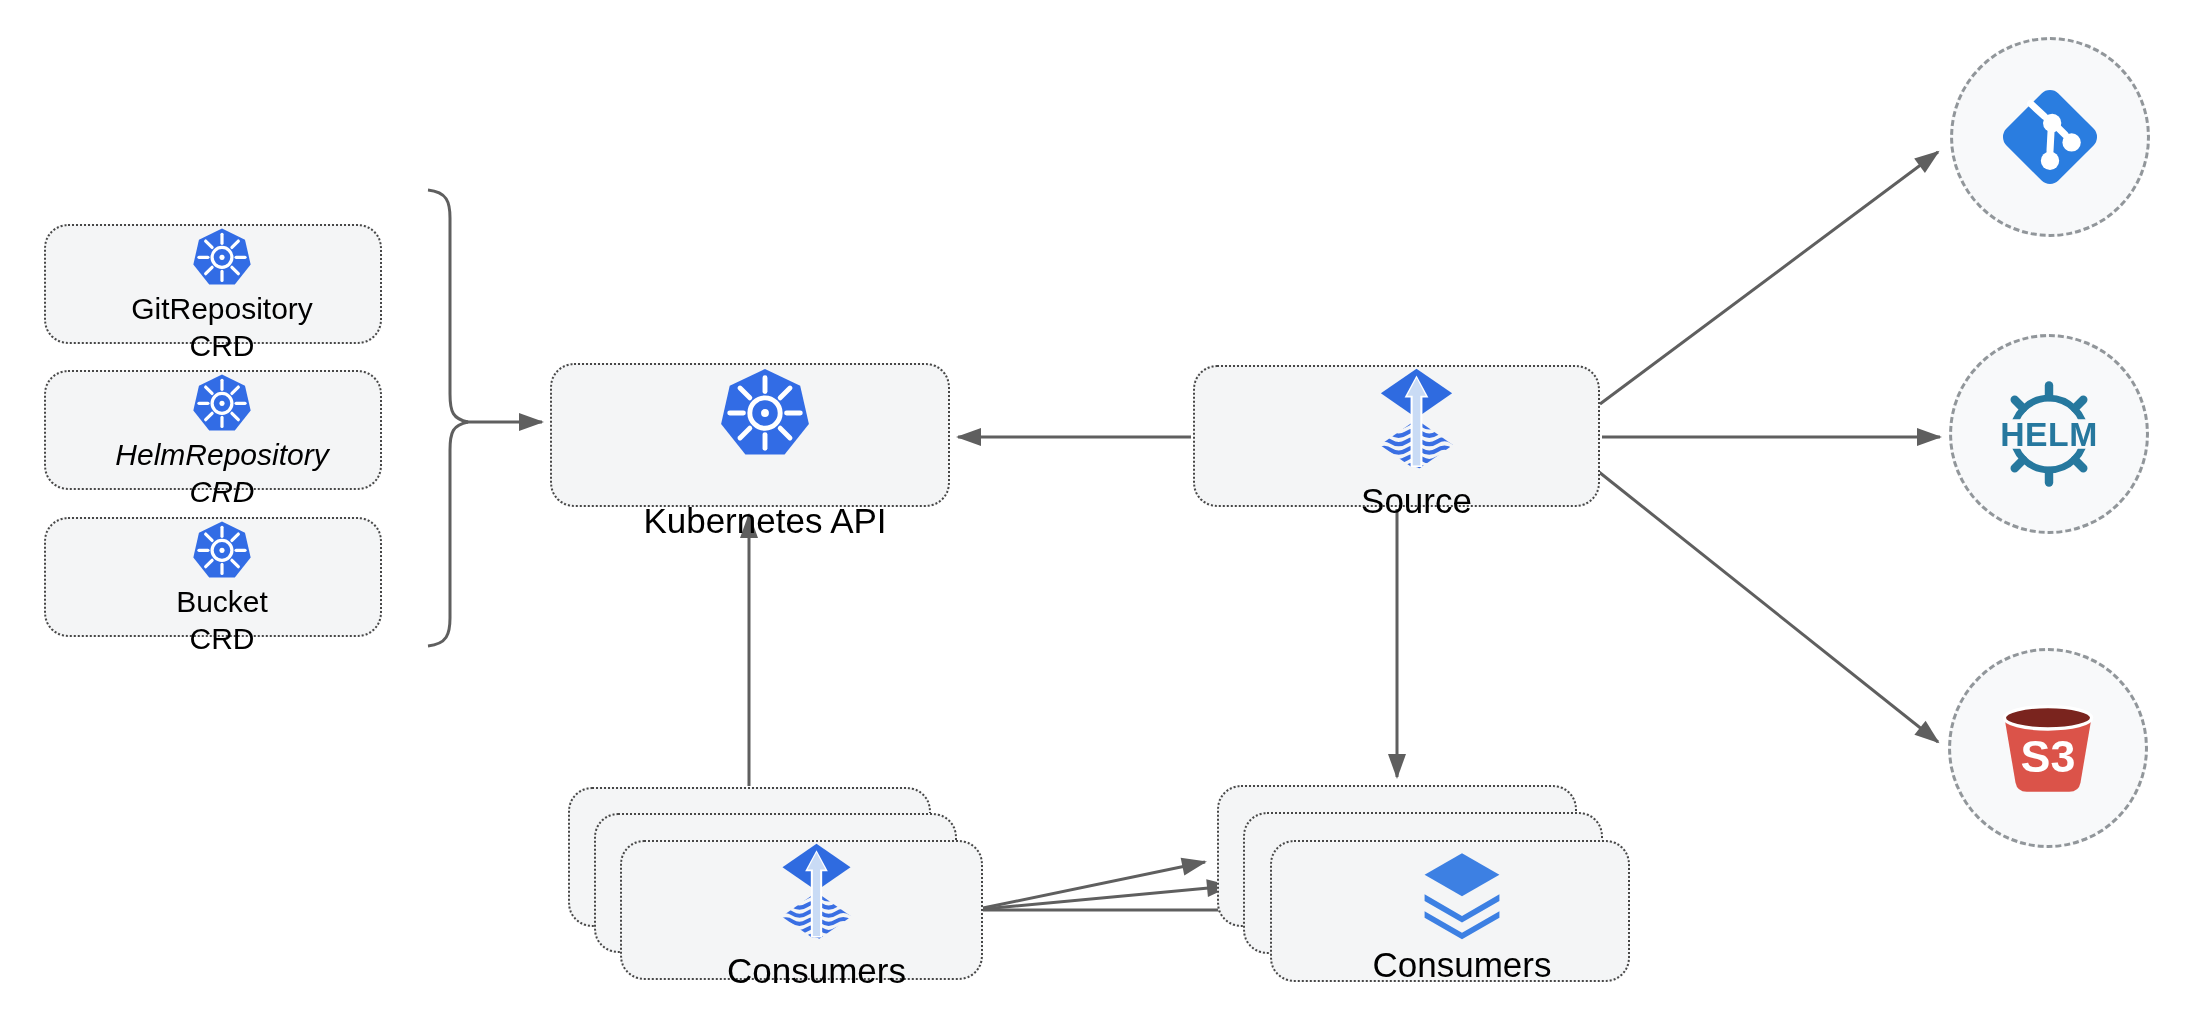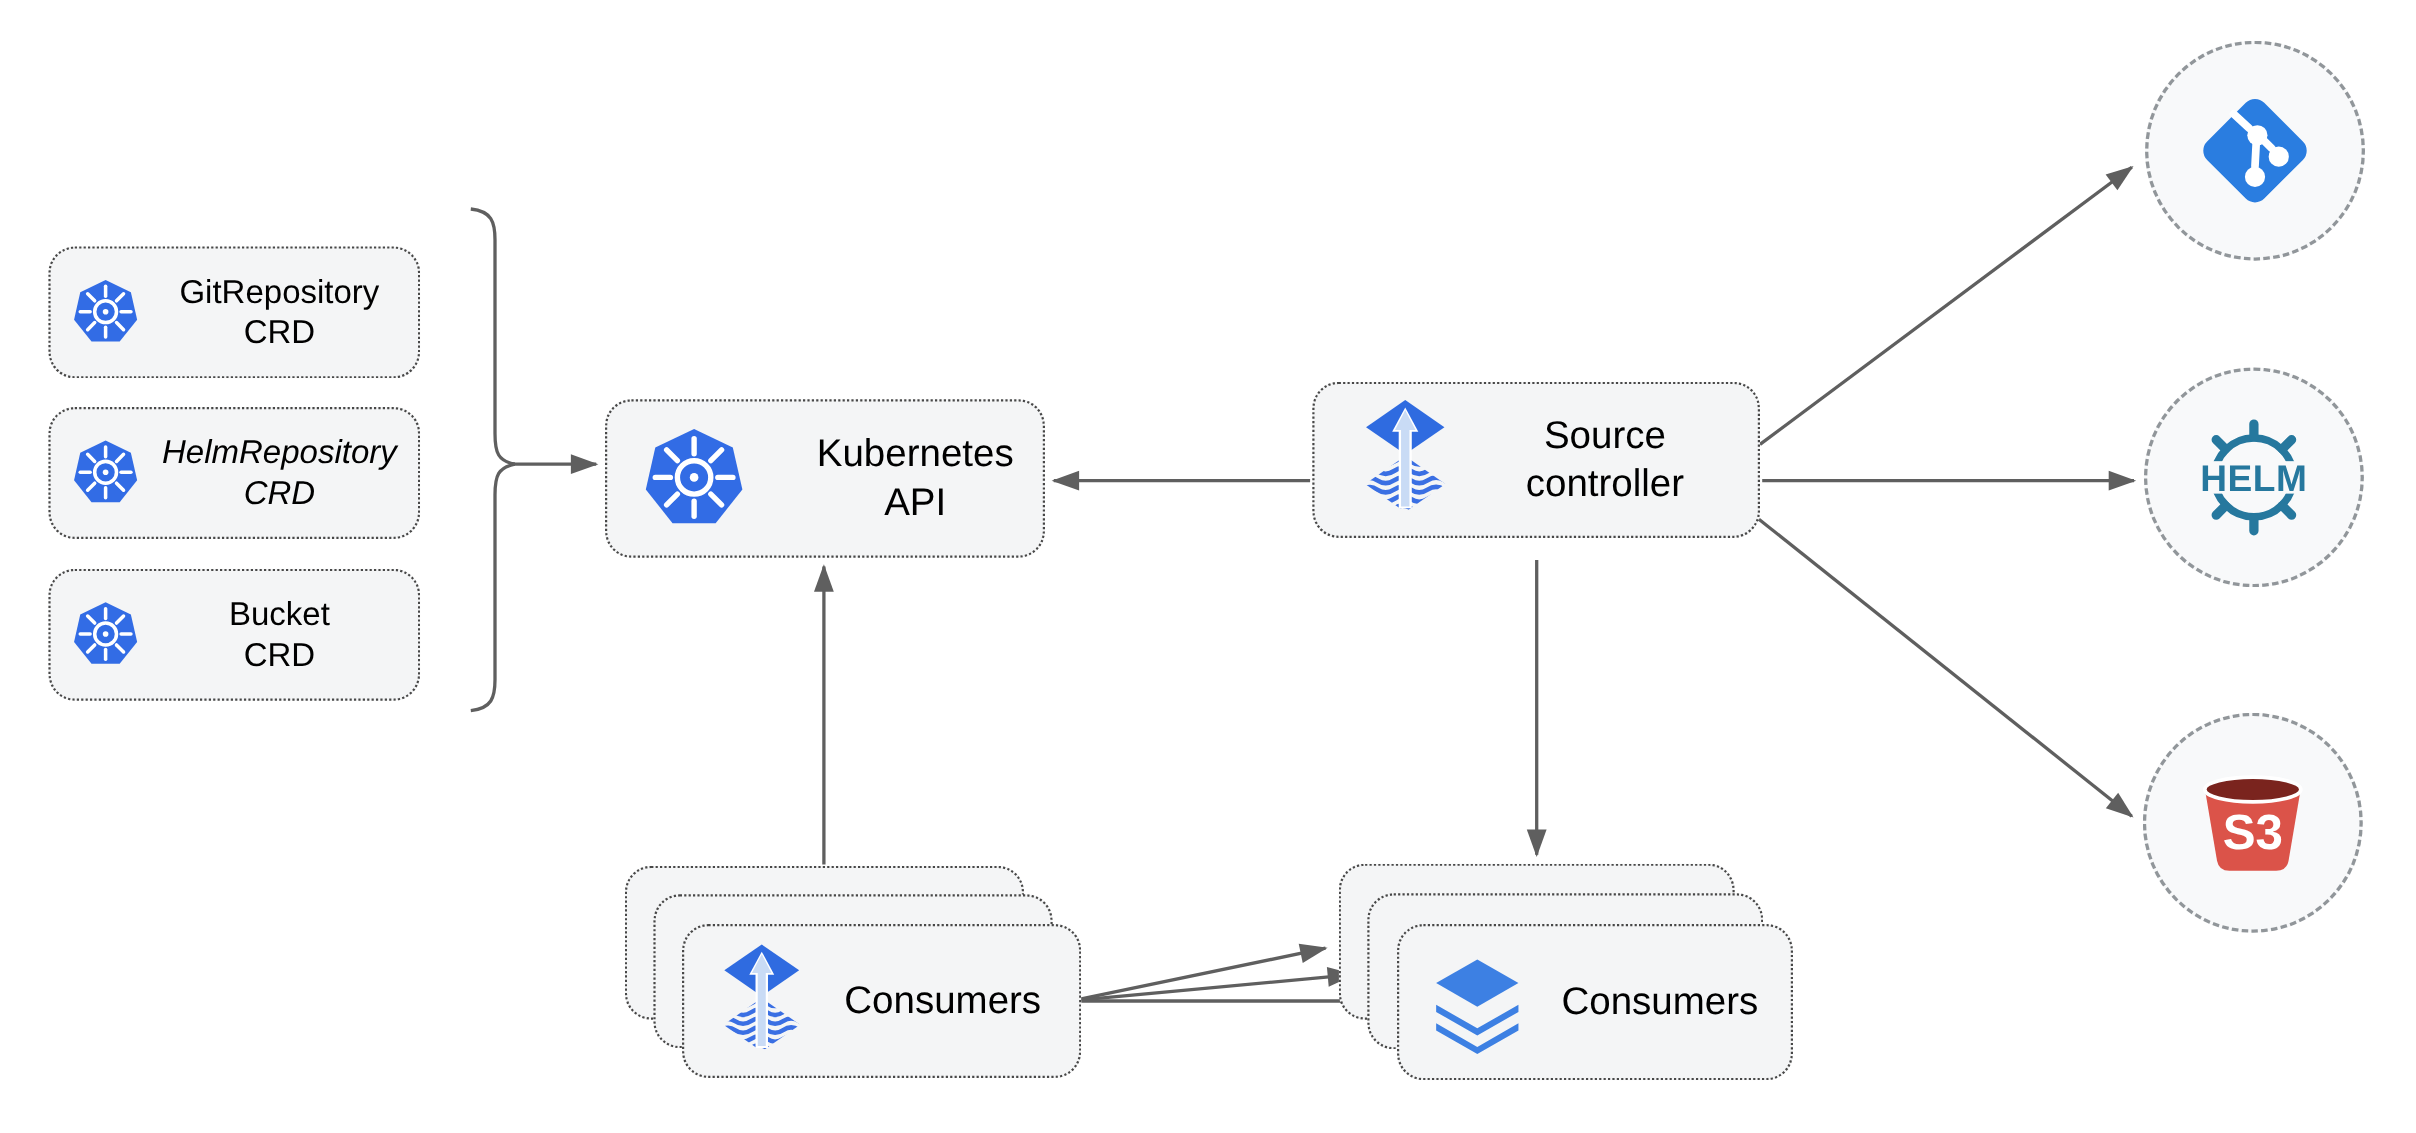--- a/index.html
+++ b/index.html
@@ -15,21 +15,21 @@
     --line-gray:#5f5f5f;
     --node-fill:#f4f5f6;
     --circle-fill:#f8f9fa;
     --border-dot:#474747;
   }
   html,body{margin:0;padding:0;background:#ffffff;}
   .canvas{position:relative;width:2196px;height:1030px;background:#ffffff;
           font-family:"Liberation Sans",sans-serif;overflow:hidden;}
   .node{position:absolute;background:var(--node-fill);
         border:2.5px dotted var(--border-dot);border-radius:24px;
-        box-sizing:border-box;display:flex;align-items:center;}
+        box-sizing:border-box;display:flex;align-items:center;flex-direction:column;}
   .node .label{flex:1;text-align:center;color:#000;font-size:30px;line-height:1.24;}
   .node.big .label{font-size:35px;line-height:1.26;}
   .ghost{position:absolute;background:var(--node-fill);
          border:2.5px dotted var(--border-dot);border-radius:24px;box-sizing:border-box;}
   .circle{position:absolute;width:200px;height:200px;border-radius:50%;
           background:var(--circle-fill);border:3px dashed #91969a;
           box-sizing:border-box;display:flex;align-items:center;justify-content:center;}
   .icon{flex:0 0 auto;display:block;}
   svg.overlay{position:absolute;left:0;top:0;pointer-events:none;}
   .defs{position:absolute;width:0;height:0;overflow:hidden;}
@@ -172,27 +172,26 @@
     </div>
   </div>
 
   <div class="node big" style="left:550px;top:363px;width:400px;height:144px;padding-left:30px;gap:36px;">
     <svg class="icon" width="98" height="98">
         <use href="#sym-k8s"></use>
       </svg>
     <div class="label">Kubernetes API</div>
   </div>
 
-  <div class="node big" style="left:1193px;top:347px;width:407px;height:142px;padding-left:40px;">
+  <div class="node big" style="left:1193px;top:365px;width:407px;height:142px;padding-left:40px;">
     <svg class="icon" width="85" height="112">
         <use href="#sym-flux"></use>
       </svg>
     <div class="label">
       <div>Source</div>
-      <div>controller</div>
     </div>
   </div>
 
   <div class="ghost" style="left:568px;top:787px;width:363px;height:140px;"></div>
   <div class="ghost" style="left:594px;top:813px;width:363px;height:140px;"></div>
   <div class="node big" style="left:620px;top:840px;width:363px;height:140px;padding-left:30px;">
     <svg class="icon" width="81" height="107">
         <use href="#sym-flux"></use>
       </svg>
     <div class="label">Consumers</div>

